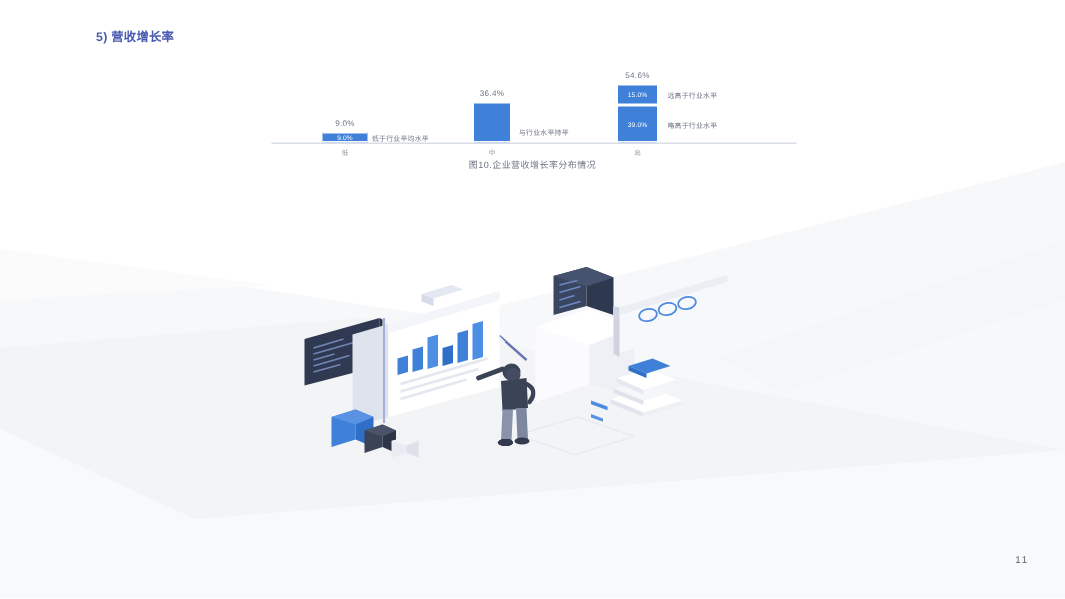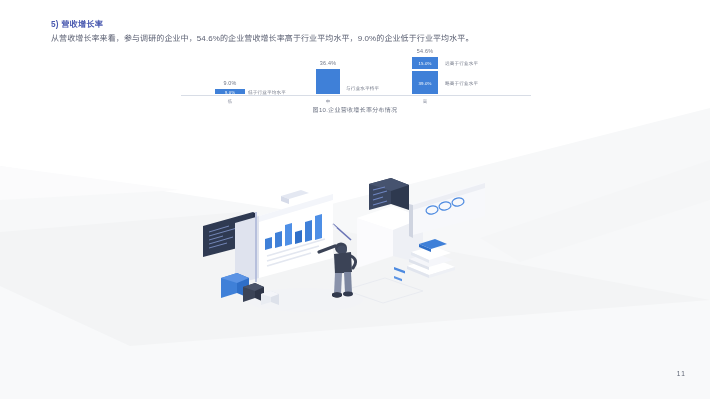--- a/index.html
+++ b/index.html
@@ -25,21 +25,21 @@
     left: 0;
     top: 0;
     width: 710px;
     height: 399px;
     pointer-events: none;
   }
 
   
   .text-block {
     position: absolute;
-    left: 51px;
+    left: 64px;
     top: 19px;
     width: 590px;
   }
   .section-heading {
     font-size: 8.2px;
     font-weight: bold;
     color: #4a5ab0;
     letter-spacing: 0.2px;
     line-height: 12px;
     margin: 0 0 2px 0;
@@ -169,21 +169,20 @@
   <svg class="bg-layer" viewBox="0 0 710 399" preserveAspectRatio="none">
     <polygon points="0,166 300,212 710,108 710,399 0,399" fill="#f7f8f9"></polygon>
     <polygon points="0,232 240,212 710,300 710,399 0,399" fill="#f3f4f5"></polygon>
     <polygon points="0,286 130,346 710,300 710,399 0,399" fill="#f8f9fa"></polygon>
     <polygon points="0,166 0,200 180,190" fill="#fbfbfc"></polygon>
     <polygon points="480,238 710,160 710,200 520,262" fill="#f5f6f7"></polygon>
   </svg>
 
   <div class="text-block">
     <p class="section-heading">5) 营收增长率</p>
-    <p class="section-body">从营收增长率来看，参与调研的企业中，54.6%的企业营收增长率高于行业平均水平，9.0%的企业低于行业平均水平。</p>
   </div>
 
   <div class="chart-figure">
     <div class="chart-plot">
 
       <div class="axis-line"></div>
 
       <div class="bar-group" style="left:40px; width:30px; height:7px;">
         <div class="bar-total-label" style="top:-8px;">9.0%</div>
         <div class="bar-seg" style="height:7px;">

